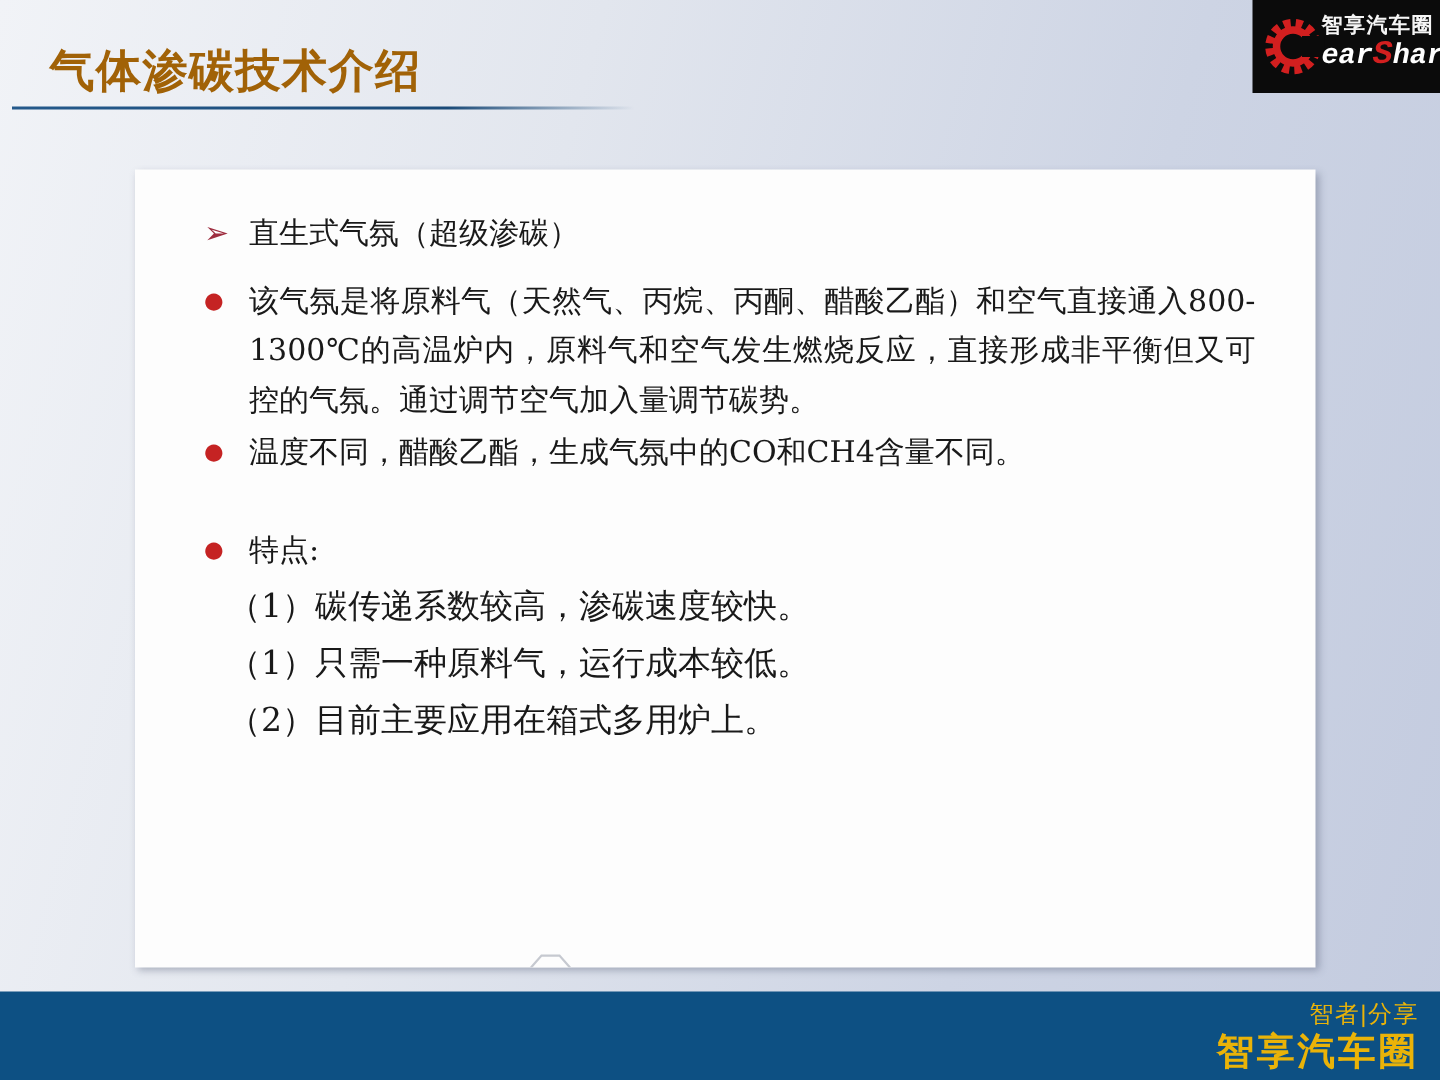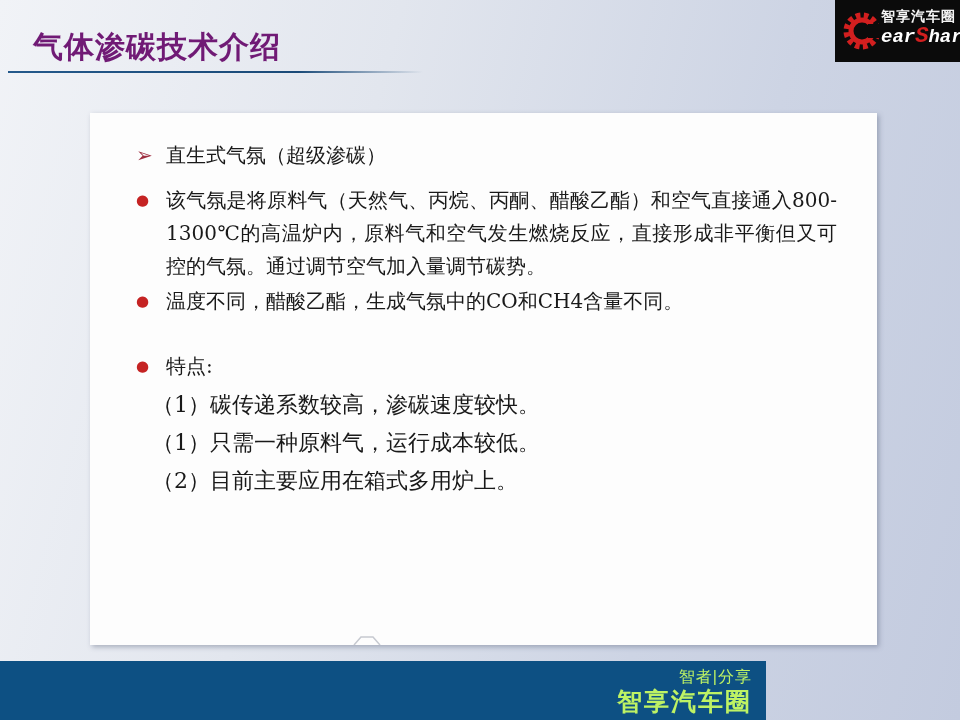--- a/index.html
+++ b/index.html
@@ -5,21 +5,21 @@
   html,body{margin:0;padding:0;}
   body{
     width:960px;height:720px;overflow:hidden;position:relative;
     background:linear-gradient(105deg,#f1f3f7 0%,#e2e6ee 35%,#cdd4e4 70%,#c3cbdf 100%);
     font-family:"Liberation Sans",sans-serif;
   }
   
   .header{position:absolute;left:0;top:0;width:960px;height:90px;}
   .slide-title{
     position:absolute;left:33px;top:27px;
-    font-size:30px;font-weight:bold;color:#701a75;letter-spacing:1px;
+    font-size:30px;font-weight:bold;color:#a16207;letter-spacing:1px;
     font-family:Liberation Sans, sans-serif;
   }
   .title-rule{
     position:absolute;left:8px;top:71px;width:415px;height:2px;
     background:linear-gradient(to right,#24598b 0%,#1a4a78 70%,rgba(26,74,120,0) 100%);
   }
   
   .logo-box{
     position:absolute;right:0;top:0;width:125px;height:62px;background:#0b0b0b;
     display:flex;align-items:center;
@@ -45,22 +45,22 @@
   .mb-lead{margin-bottom:12px;}
   .mb-para{margin-bottom:2px;}
   .mb-gap{margin-bottom:32px;}
   .mb-feat{margin-bottom:5px;}
   .numbered{margin-left:16px;margin-bottom:5px;}
   .numbered .txt{font-size:22px;line-height:33px;}
   
   .notch{position:absolute;left:263px;bottom:0px;width:28px;height:9px;}
   
   .footer{
-    position:absolute;left:0;top:661px;width:766px;height:59px;background:#0d5083;
-    box-sizing:border-box;padding:6px 14px 0 0;text-align:right;color:#bef264;
+    position:absolute;left:0;top:661px;width:960px;height:59px;background:#0d5083;
+    box-sizing:border-box;padding:6px 14px 0 0;text-align:right;color:#eab308;
   }
   .footer-line1{font-size:16px;line-height:20px;letter-spacing:1px;}
   .footer-line2{font-size:25px;line-height:28px;font-weight:bold;letter-spacing:2px;}
 </style>
 </head>
 <body>
 
 <div class="header">
   <div class="slide-title">气体渗碳技术介绍</div>
   <div class="title-rule"></div>

